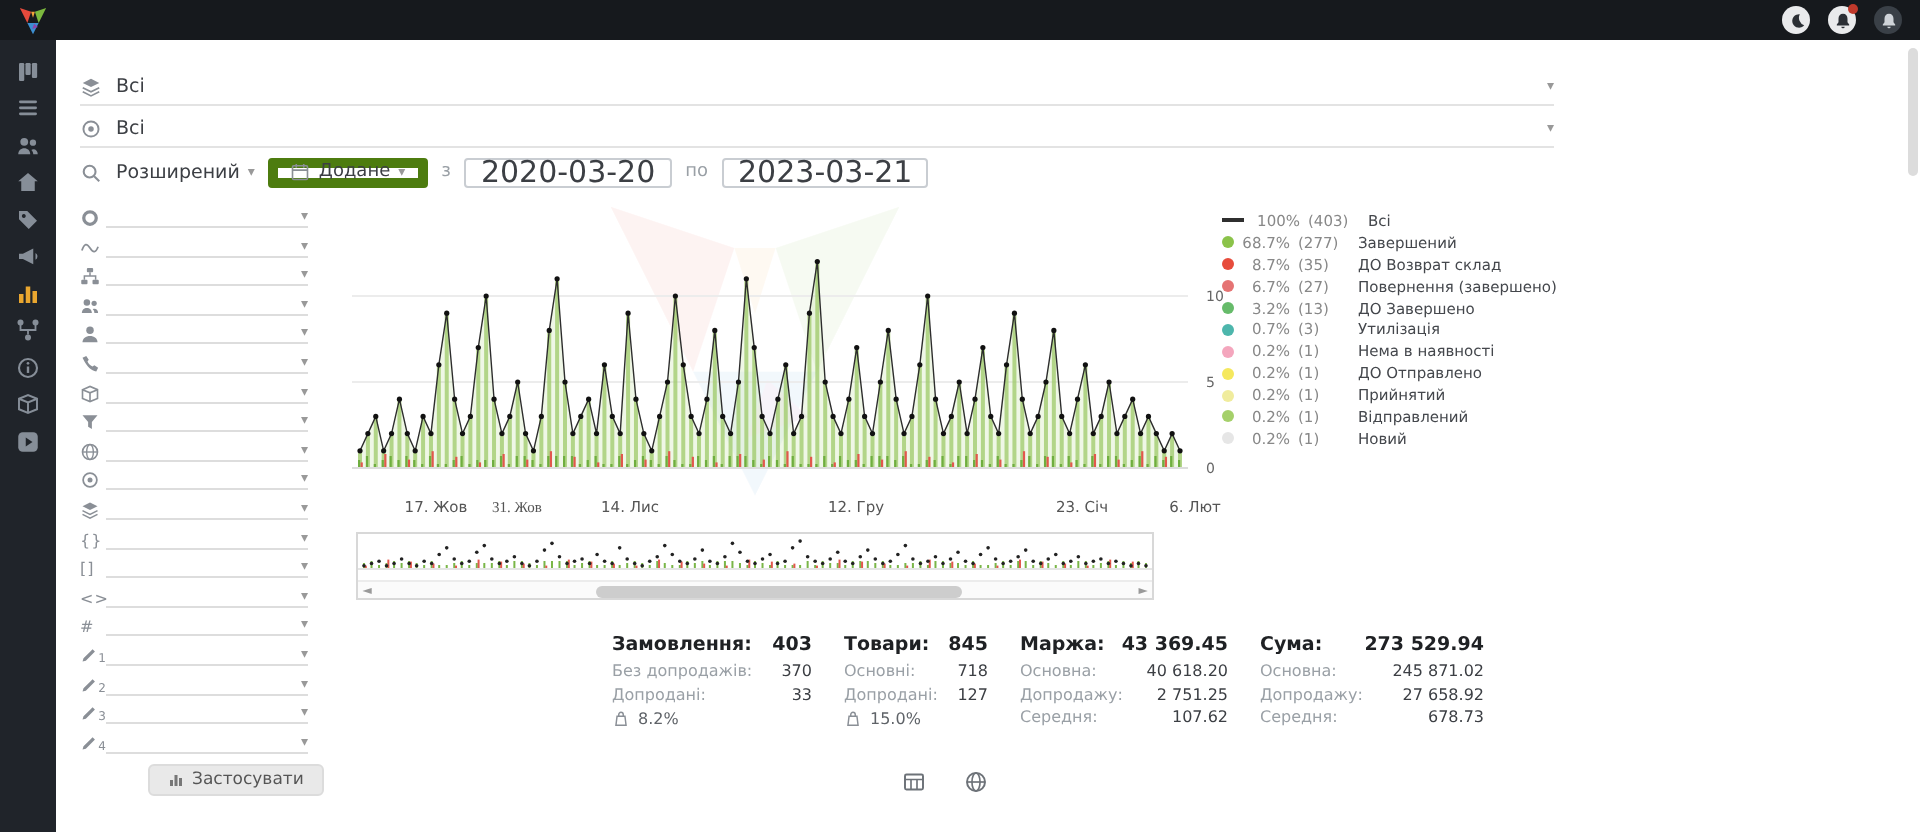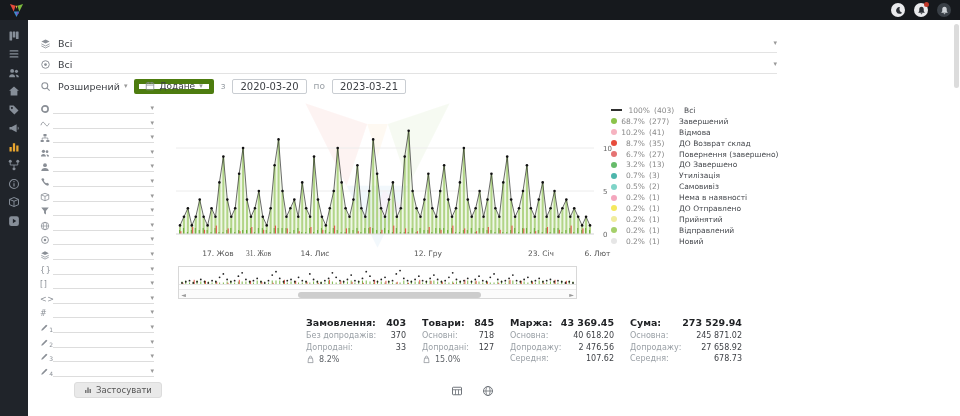--- a/index.html
+++ b/index.html
@@ -24,21 +24,21 @@
   #frow1{left:40px;top:35px;width:737px;height:18px;border-bottom:1px solid #e3e3e3}
   #frow2{left:40px;top:56px;width:737px;height:18px;border-bottom:1px solid #e3e3e3}
   #frow3{left:40px;top:78px;height:16px;gap:7px}
   .f-ic{color:#8a8f96;width:11px;height:11px;margin-right:7px;flex:0 0 auto}
   .f-ic svg{width:11px;height:11px}
   .f-val{font-size:9.5px;color:#3c3f44}
   .f-caret{margin-left:auto}
   .adv{display:flex;align-items:center;gap:4px;cursor:pointer}
   .mini-box{display:flex;align-items:center;gap:4px;border:5px solid #4d7c0f;border-radius:2px;padding:1px 6px;height:15px;cursor:pointer;font-size:9px;color:#3c3f44}
   .dim{color:#9aa0a6;font-size:9px}
-  .date-box{border:1px solid #c9cdd2;border-radius:2px;padding:1px 7px;height:15px;display:flex;align-items:center;font-size:10px;color:#3c3f44;cursor:text}
+  .date-box{border:1px solid #c9cdd2;border-radius:2px;padding:1px 7px;height:15px;display:flex;align-items:center;font-size:15px;color:#3c3f44;cursor:text}
   
   #filter-panel{position:absolute;left:40px;top:102px;width:114px;display:flex;flex-direction:column;gap:2.6px;z-index:10}
   .fp-row{display:flex;align-items:flex-end;height:12px}
   .fp-iconwrap{width:13px;color:#8a8f96;display:flex;align-items:flex-end;font-size:8px;line-height:1}
   .fp-iconwrap svg{width:10px;height:10px}
   .fp-badge{font-size:6px;color:#8a8f96;margin-left:1px}
   .fp-glyph{font-size:8px;color:#8a8f96;letter-spacing:-1px}
   .fp-line{flex:1;border-bottom:1px solid #ddd;display:flex;justify-content:flex-end;align-items:flex-end;padding-bottom:1px;cursor:pointer}
   
   #watermark{position:absolute;left:295px;top:93px;width:165px;height:165px;opacity:.06;z-index:1}
@@ -900,26 +900,20 @@
       <span class="lg-cnt">(403)</span>
       <span class="lg-label">Всі</span>
     </div>
     <div class="lg-row">
       <span class="lg-dot" style="background:#8bc34a"></span>
       <span class="lg-pct">68.7%</span>
       <span class="lg-cnt">(277)</span>
       <span class="lg-label">Завершений</span>
     </div>
     <div class="lg-row">
-      <span class="lg-dot" style="background:#f6b3c0"></span>
-      <span class="lg-pct">10.2%</span>
-      <span class="lg-cnt">(41)</span>
-      <span class="lg-label">Відмова</span>
-    </div>
-    <div class="lg-row">
       <span class="lg-dot" style="background:#e74c3c"></span>
       <span class="lg-pct">8.7%</span>
       <span class="lg-cnt">(35)</span>
       <span class="lg-label">ДО Возврат склад</span>
     </div>
     <div class="lg-row">
       <span class="lg-dot" style="background:#e57373"></span>
       <span class="lg-pct">6.7%</span>
       <span class="lg-cnt">(27)</span>
       <span class="lg-label">Повернення (завершено)</span>
@@ -928,26 +922,20 @@
       <span class="lg-dot" style="background:#66bb6a"></span>
       <span class="lg-pct">3.2%</span>
       <span class="lg-cnt">(13)</span>
       <span class="lg-label">ДО Завершено</span>
     </div>
     <div class="lg-row">
       <span class="lg-dot" style="background:#4db6ac"></span>
       <span class="lg-pct">0.7%</span>
       <span class="lg-cnt">(3)</span>
       <span class="lg-label">Утилізація</span>
-    </div>
-    <div class="lg-row">
-      <span class="lg-dot" style="background:#7fd4c8"></span>
-      <span class="lg-pct">0.5%</span>
-      <span class="lg-cnt">(2)</span>
-      <span class="lg-label">Самовивіз</span>
     </div>
     <div class="lg-row">
       <span class="lg-dot" style="background:#f4a6bd"></span>
       <span class="lg-pct">0.2%</span>
       <span class="lg-cnt">(1)</span>
       <span class="lg-label">Нема в наявності</span>
     </div>
     <div class="lg-row">
       <span class="lg-dot" style="background:#f5e85e"></span>
       <span class="lg-pct">0.2%</span>
@@ -1275,21 +1263,21 @@
       <div class="stat-head">
         <span>Маржа:</span>
         <span>43 369.45</span>
       </div>
       <div class="stat-row">
         <span>Основна:</span>
         <span class="v">40 618.20</span>
       </div>
       <div class="stat-row">
         <span>Допродажу:</span>
-        <span class="v">2 476.56</span>
+        <span class="v">2 751.25</span>
       </div>
       <div class="stat-row">
         <span>Середня:</span>
         <span class="v">107.62</span>
       </div>
     </div>
     <div class="stat-col">
       <div class="stat-head">
         <span>Сума:</span>
         <span>273 529.94</span>

